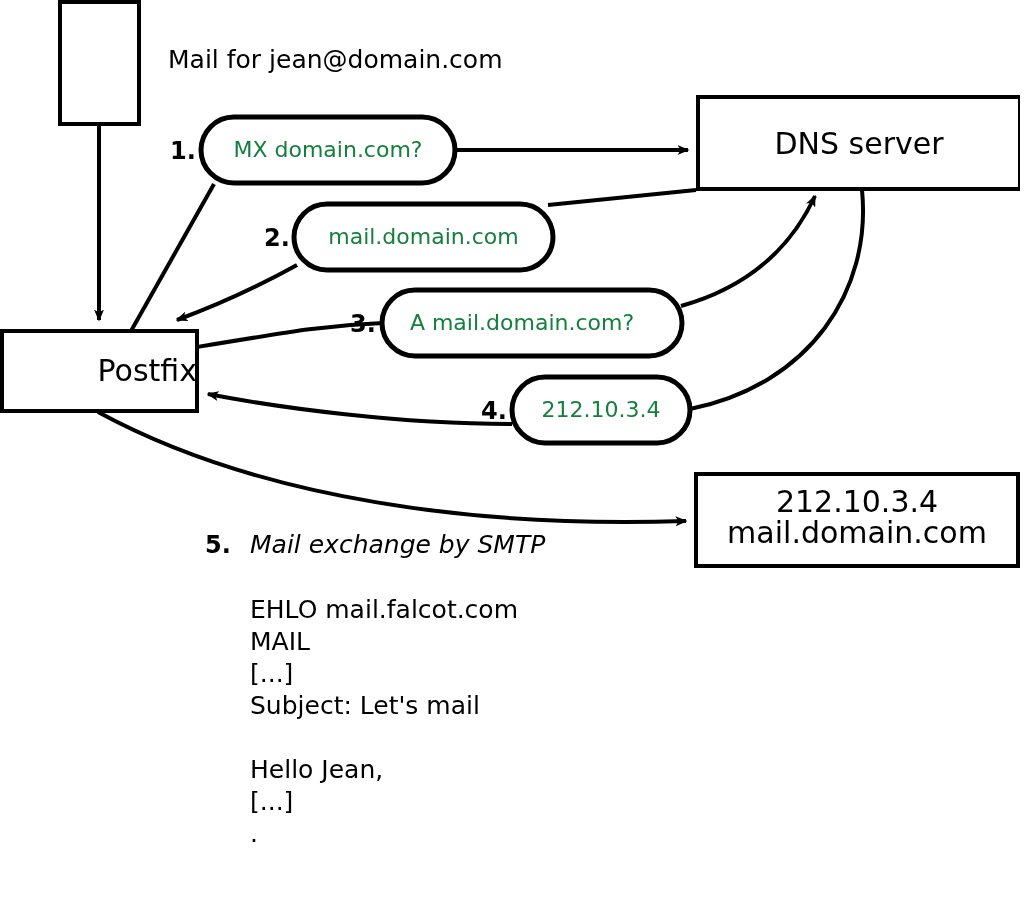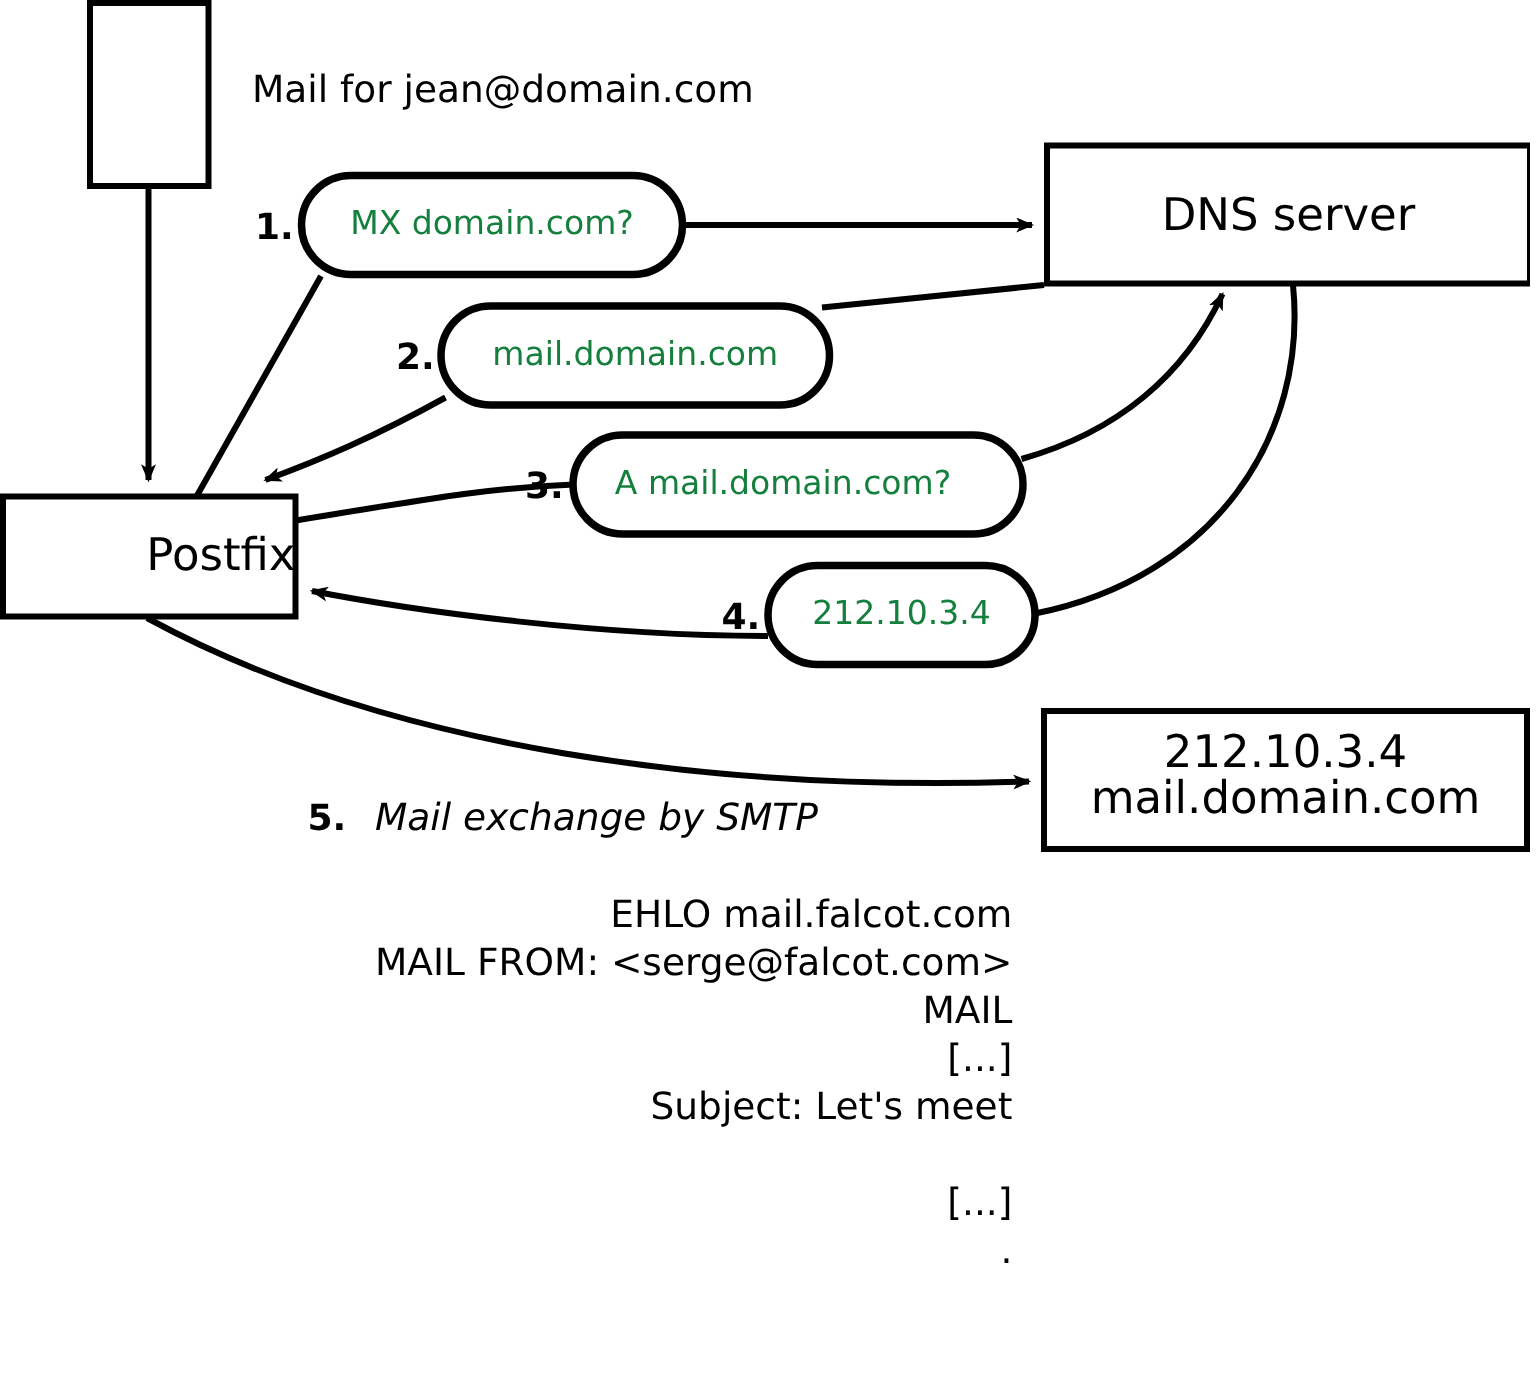--- a/index.html
+++ b/index.html
@@ -59,21 +59,20 @@
   .smtp-block {
     position: absolute;
     left: 250px;
     top: 594px;
     font-size: 25px;
     line-height: 32px;
   }
   .smtp-block div {
     white-space: pre;
     min-height: 32px;
-    text-align: right;
   }
 </style>
 </head>
 <body>
 
 <div id="canvas">
 
   <svg id="diagram-svg" viewBox="0 0 1024 919" xmlns="http://www.w3.org/2000/svg">
     <defs>
       <marker id="arrowhead" markerWidth="12" markerHeight="10" refX="10.5" refY="5" orient="auto" markerUnits="userSpaceOnUse">
@@ -135,22 +134,22 @@
 
   <div class="bubble-label" style="left:201px; top:135px; width:254px;">MX domain.com?</div>
   <div class="bubble-label" style="left:294px; top:222px; width:259px;">mail.domain.com</div>
   <div class="bubble-label" style="left:372px; top:308px; width:300px;">A mail.domain.com?</div>
   <div class="bubble-label" style="left:512px; top:395px; width:178px;">212.10.3.4</div>
 
   <div class="caption" style="left:250px; top:530px;font-style:italic;">Mail exchange by SMTP</div>
 
   <div class="smtp-block">
       <div>EHLO mail.falcot.com</div>
-      <div>MAIL FROM: &lt;serge@falcot.com&gt;</div>
       <div>MAIL</div>
       <div>[...]</div>
-      <div>Subject: Let's meet</div>
+      <div>Subject: Let's mail</div>
       <div>&nbsp;</div>
+      <div>Hello Jean,</div>
       <div>[...]</div>
       <div>.</div>
     </div>
 
 </div>
 
 </body></html>

